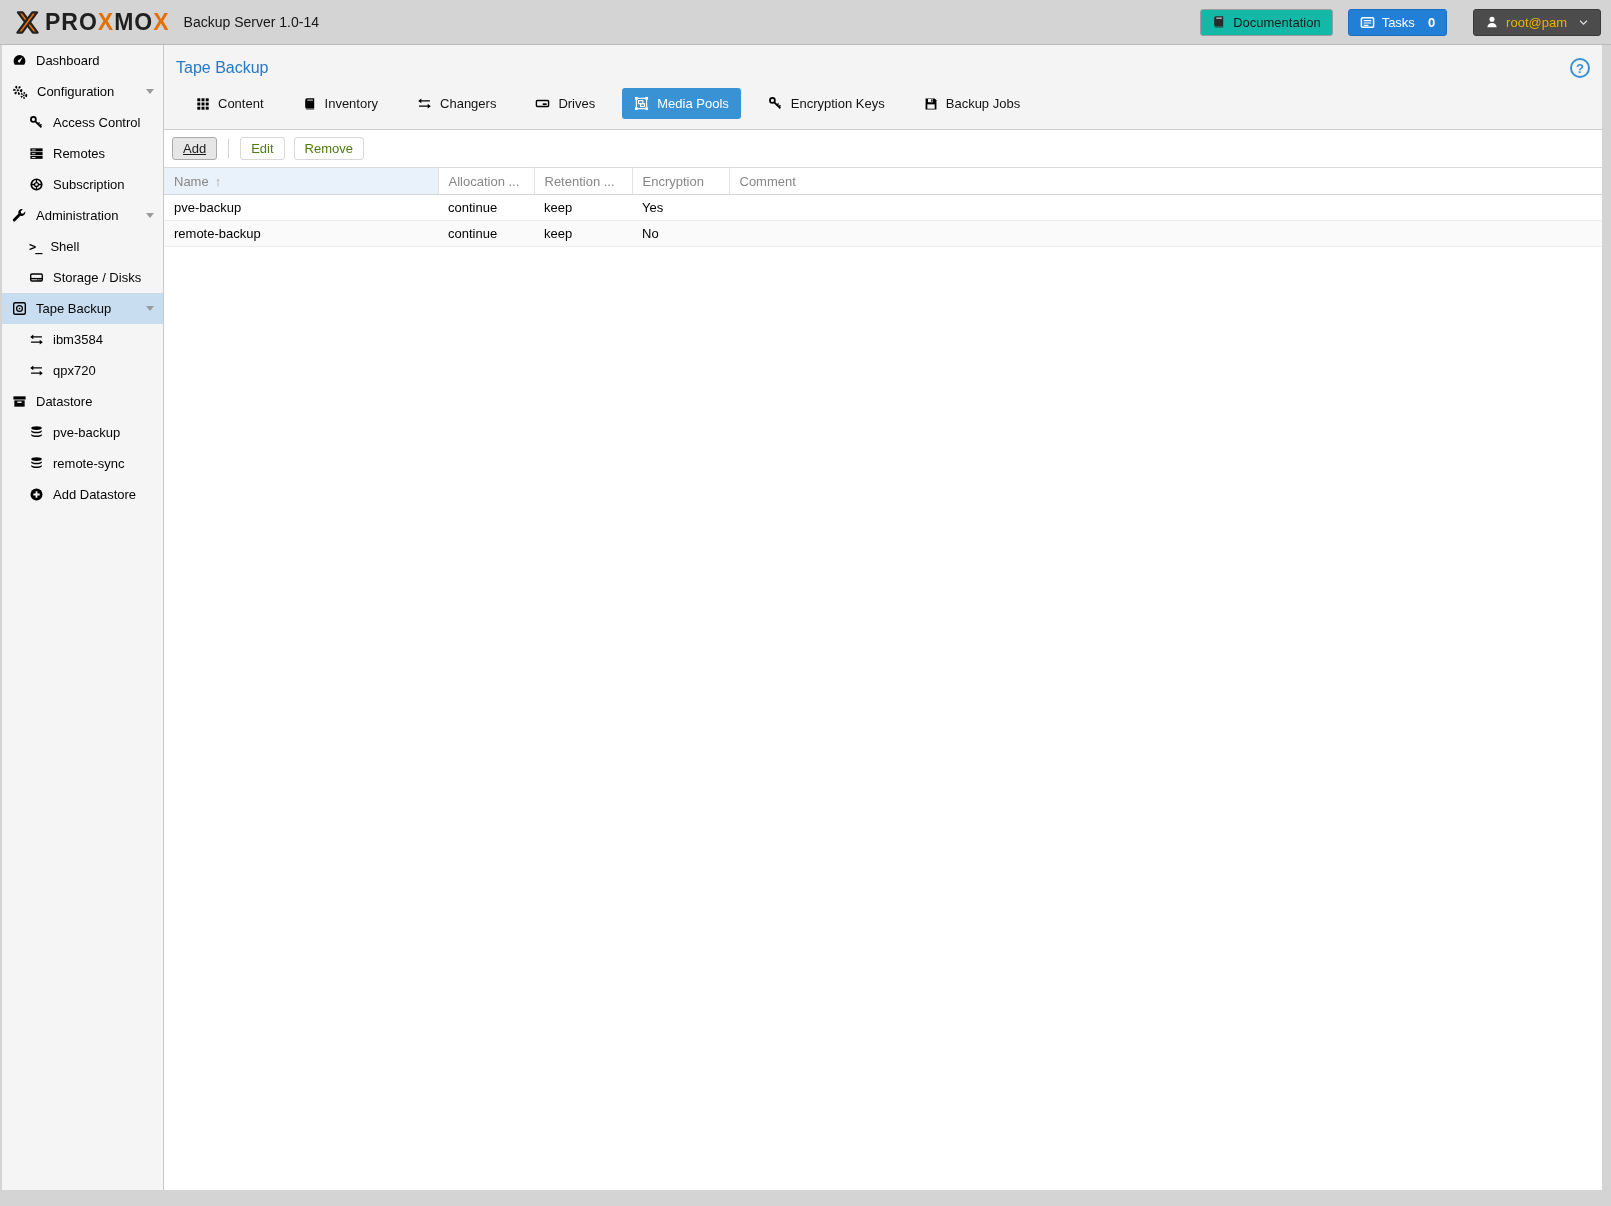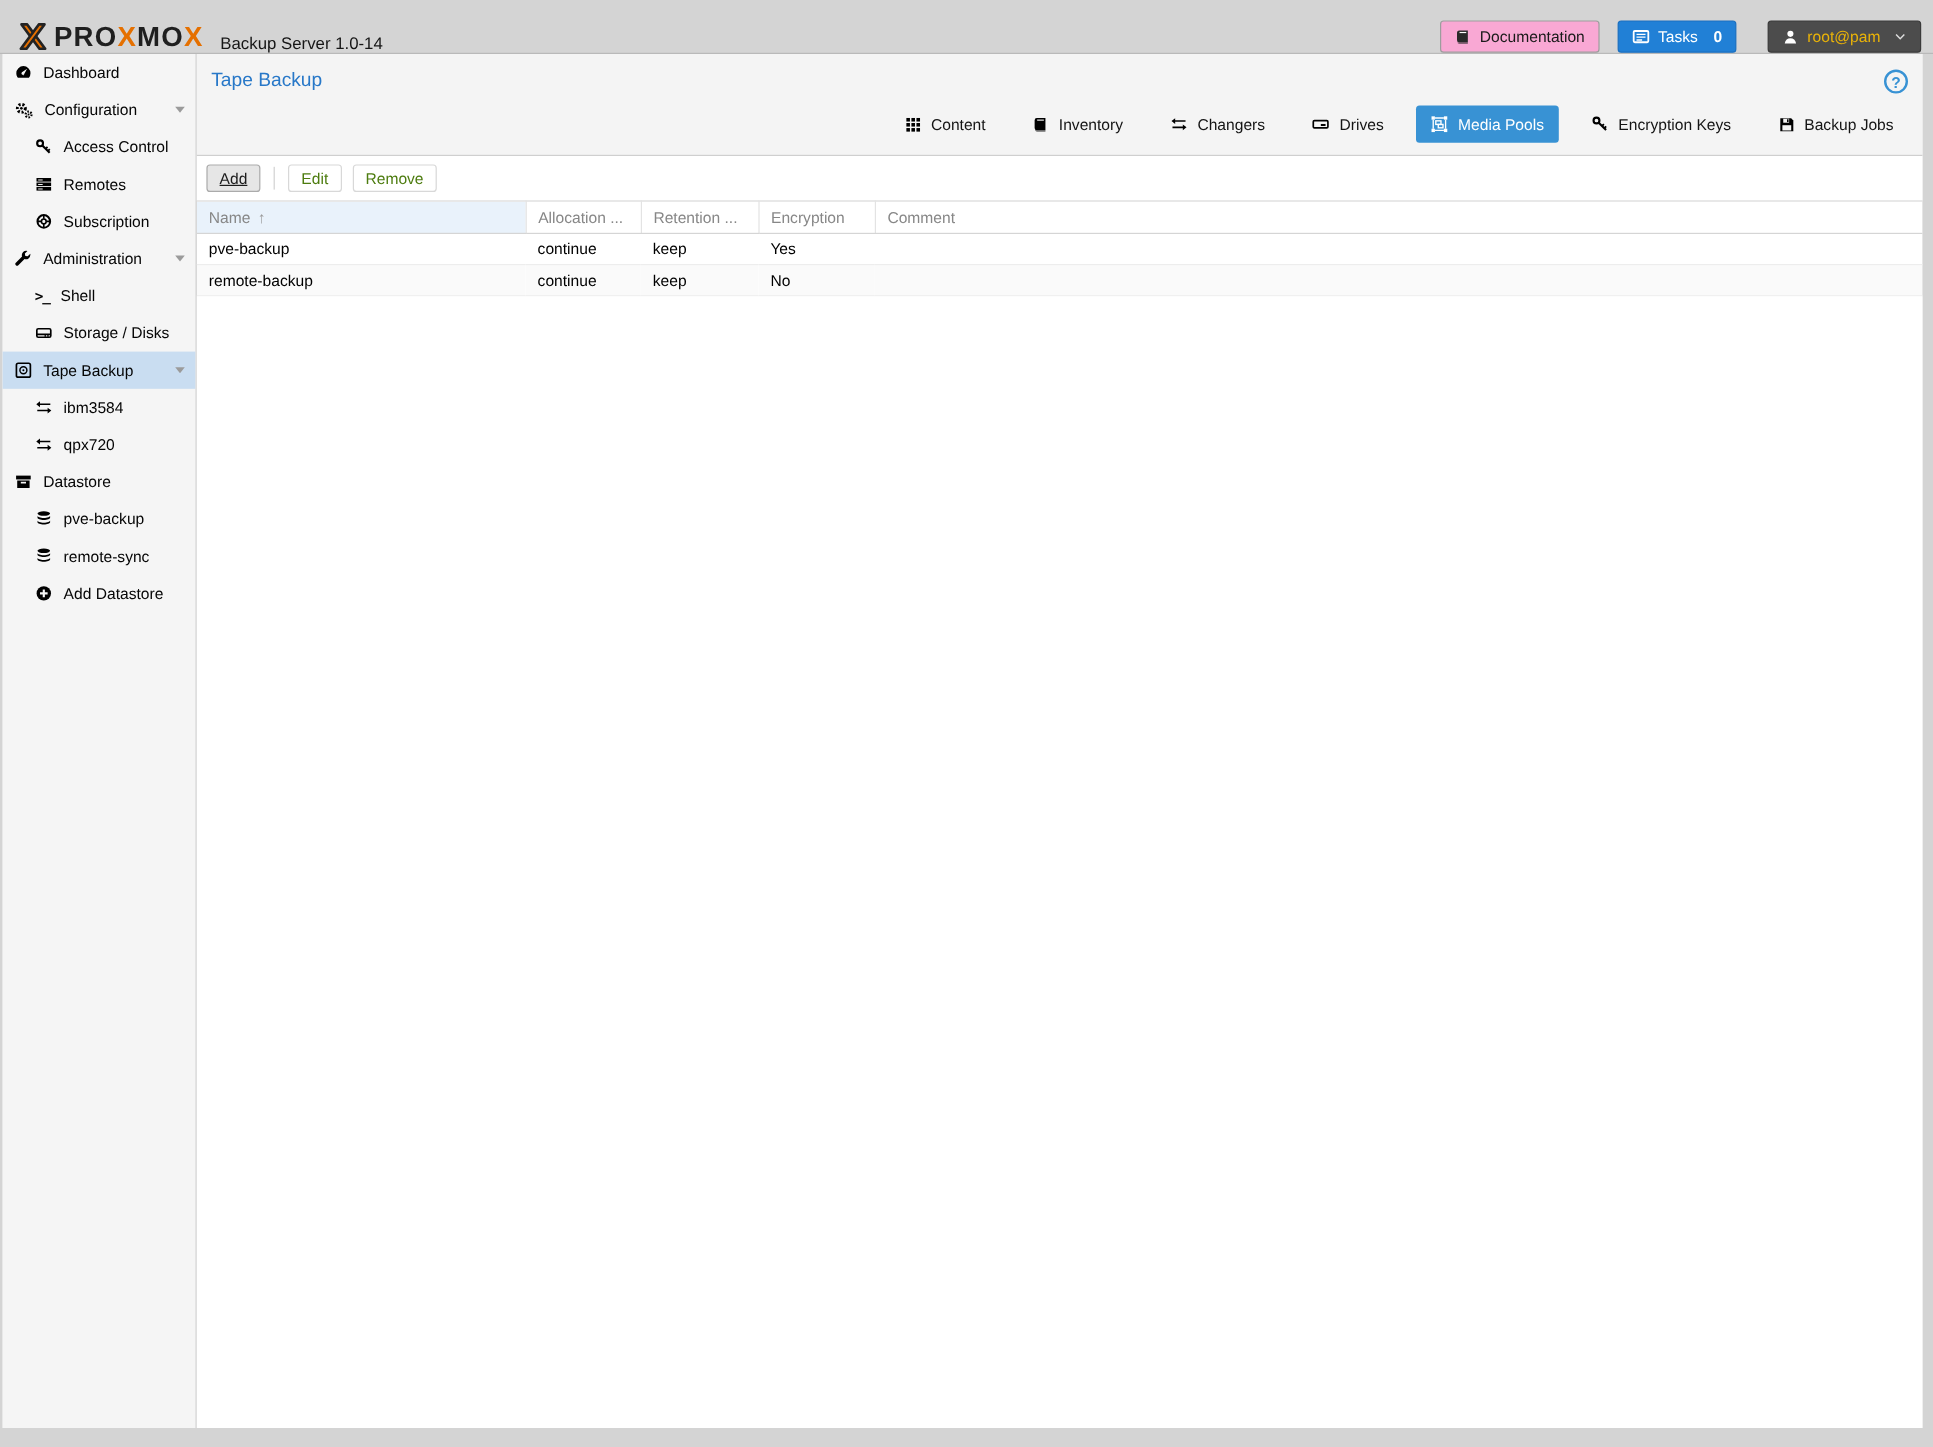--- a/index.html
+++ b/index.html
@@ -8,49 +8,49 @@
     --tasks-button-bg:#2180d6; --user-button-bg:#4c4c4c; --sorted-column-bg:#e9f2fb;
     --row-alt-bg:#fafafa; --title-blue:#2878c8;
   }
   *{box-sizing:border-box;margin:0;padding:0;}
   html,body{width:1611px;height:1206px;overflow:hidden;}
   body{font-family:"Liberation Sans",sans-serif;font-size:13px;color:#111;background:var(--topbar-bg);}
   svg{display:block;}
   .icon{display:inline-flex;align-items:center;justify-content:center;flex:0 0 auto;}
 
   
-  .topbar{height:45px;display:flex;align-items:flex-end;padding:0 10px 0 14px;background:var(--topbar-bg);border-bottom:1px solid #b9b9b9;}
+  .topbar{height:45px;display:flex;align-items:center;padding:0 10px 0 14px;background:var(--topbar-bg);border-bottom:1px solid #b9b9b9;}
   .logo{display:flex;align-items:center;gap:4px;}
   .logo-text{font-weight:bold;font-size:23px;letter-spacing:1px;line-height:1;}
   .logo-text .dk{color:#1f1f1f;} .logo-text .or{color:var(--brand-orange);}
   .app-title{margin-left:14px;font-size:14px;color:#161616;}
   .spacer{flex:1;}
   .tb-btn{display:inline-flex;align-items:center;gap:7px;height:27px;padding:0 11px;border-radius:3px;font-size:13px;font-family:inherit;cursor:pointer;border:1px solid transparent;}
-  .btn-doc{background:#f9a8d4;border-color:#9d9d9d;color:#1a1a1a;margin-right:15px;}
+  .btn-doc{background:#14b8a6;border-color:#9d9d9d;color:#1a1a1a;margin-right:15px;}
   .btn-tasks{background:var(--tasks-button-bg);border-color:#1a6fc0;color:#ffffff;margin-right:26px;}
   .btn-tasks .badge{font-weight:bold;margin-left:6px;}
   .btn-user{background:var(--user-button-bg);border-color:#3a3a3a;color:#eab308;}
   .btn-user .chev{margin-left:4px;}
 
   
   .main{display:flex;height:1153px;padding:0 9px 8px 2px;background:var(--topbar-bg);}
   .sidebar{width:162px;background:var(--sidebar-bg);border-right:1px solid #c8c8c8;overflow:hidden;}
   .s-item{position:relative;height:31px;display:flex;align-items:center;gap:9px;padding-left:10px;cursor:pointer;color:#050505;}
   .s-item.lvl2{padding-left:27px;}
   .s-item.selected{background:var(--sidebar-selected-bg);}
   .s-item .lbl{white-space:nowrap;}
   .caret{position:absolute;right:9px;top:13px;width:0;height:0;border-left:4.5px solid transparent;border-right:4.5px solid transparent;border-top:5px solid #9b9b9b;}
   .shell-glyph{font-family:"DejaVu Sans Mono",monospace;font-weight:bold;font-size:12px;letter-spacing:-1px;}
 
   .content{flex:1;background:#fff;display:flex;flex-direction:column;min-width:0;}
   .content-header{background:var(--header-bg);border-bottom:1px solid #cfcfcf;}
   .title-row{display:flex;align-items:center;padding:13px 12px 6px 12px;}
   .page-title{color:var(--title-blue);font-size:16px;}
   .help-badge{margin-left:auto;width:20px;height:20px;border:2px solid var(--accent-blue);border-radius:50%;color:var(--accent-blue);font-weight:bold;font-size:13px;display:flex;align-items:center;justify-content:center;cursor:pointer;}
-  .tab-row{display:flex;align-items:center;gap:15px;padding:4px 12px 10px 20px;justify-content:flex-end;}
+  .tab-row{display:flex;align-items:center;gap:15px;padding:4px 12px 10px 20px;}
   .tab{display:inline-flex;align-items:center;gap:8px;padding:8px 12px;border-radius:3px;color:#141414;cursor:pointer;white-space:nowrap;}
   .tab.active{background:var(--accent-blue);color:#fff;}
 
   .toolbar{display:flex;align-items:center;gap:9px;padding:7px 8px;background:#fff;}
   .t-btn{font-family:inherit;font-size:13px;height:23px;padding:0 10px;border-radius:3px;cursor:pointer;}
   .t-btn.primary{background:#e6e6e6;border:1px solid #ababab;color:#1c1c1c;text-decoration:underline;}
   .t-btn.disabled{background:transparent;border:1px solid #d8d8d8;color:#4d7c0f;cursor:default;}
   .t-sep{width:1px;height:19px;background:#d2d2d2;margin:0 2px;}
 
   table.grid{width:100%;border-collapse:collapse;table-layout:fixed;font-size:13px;}

